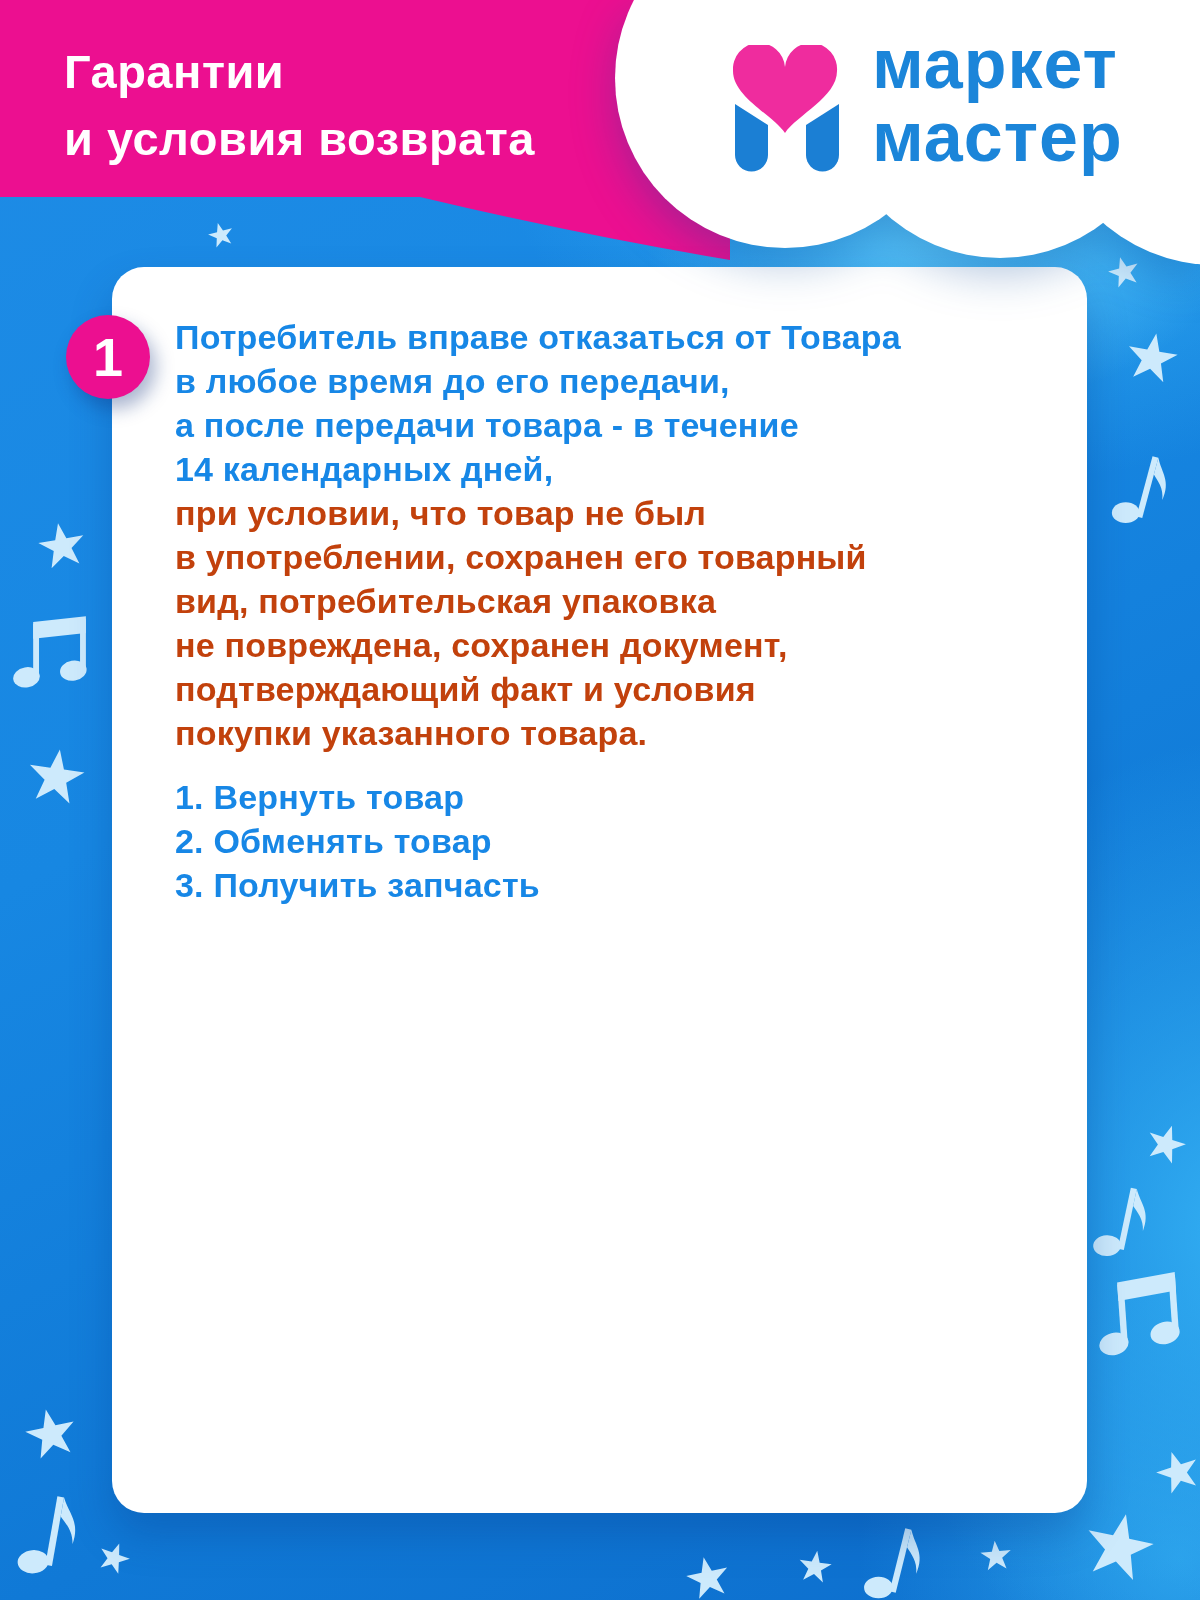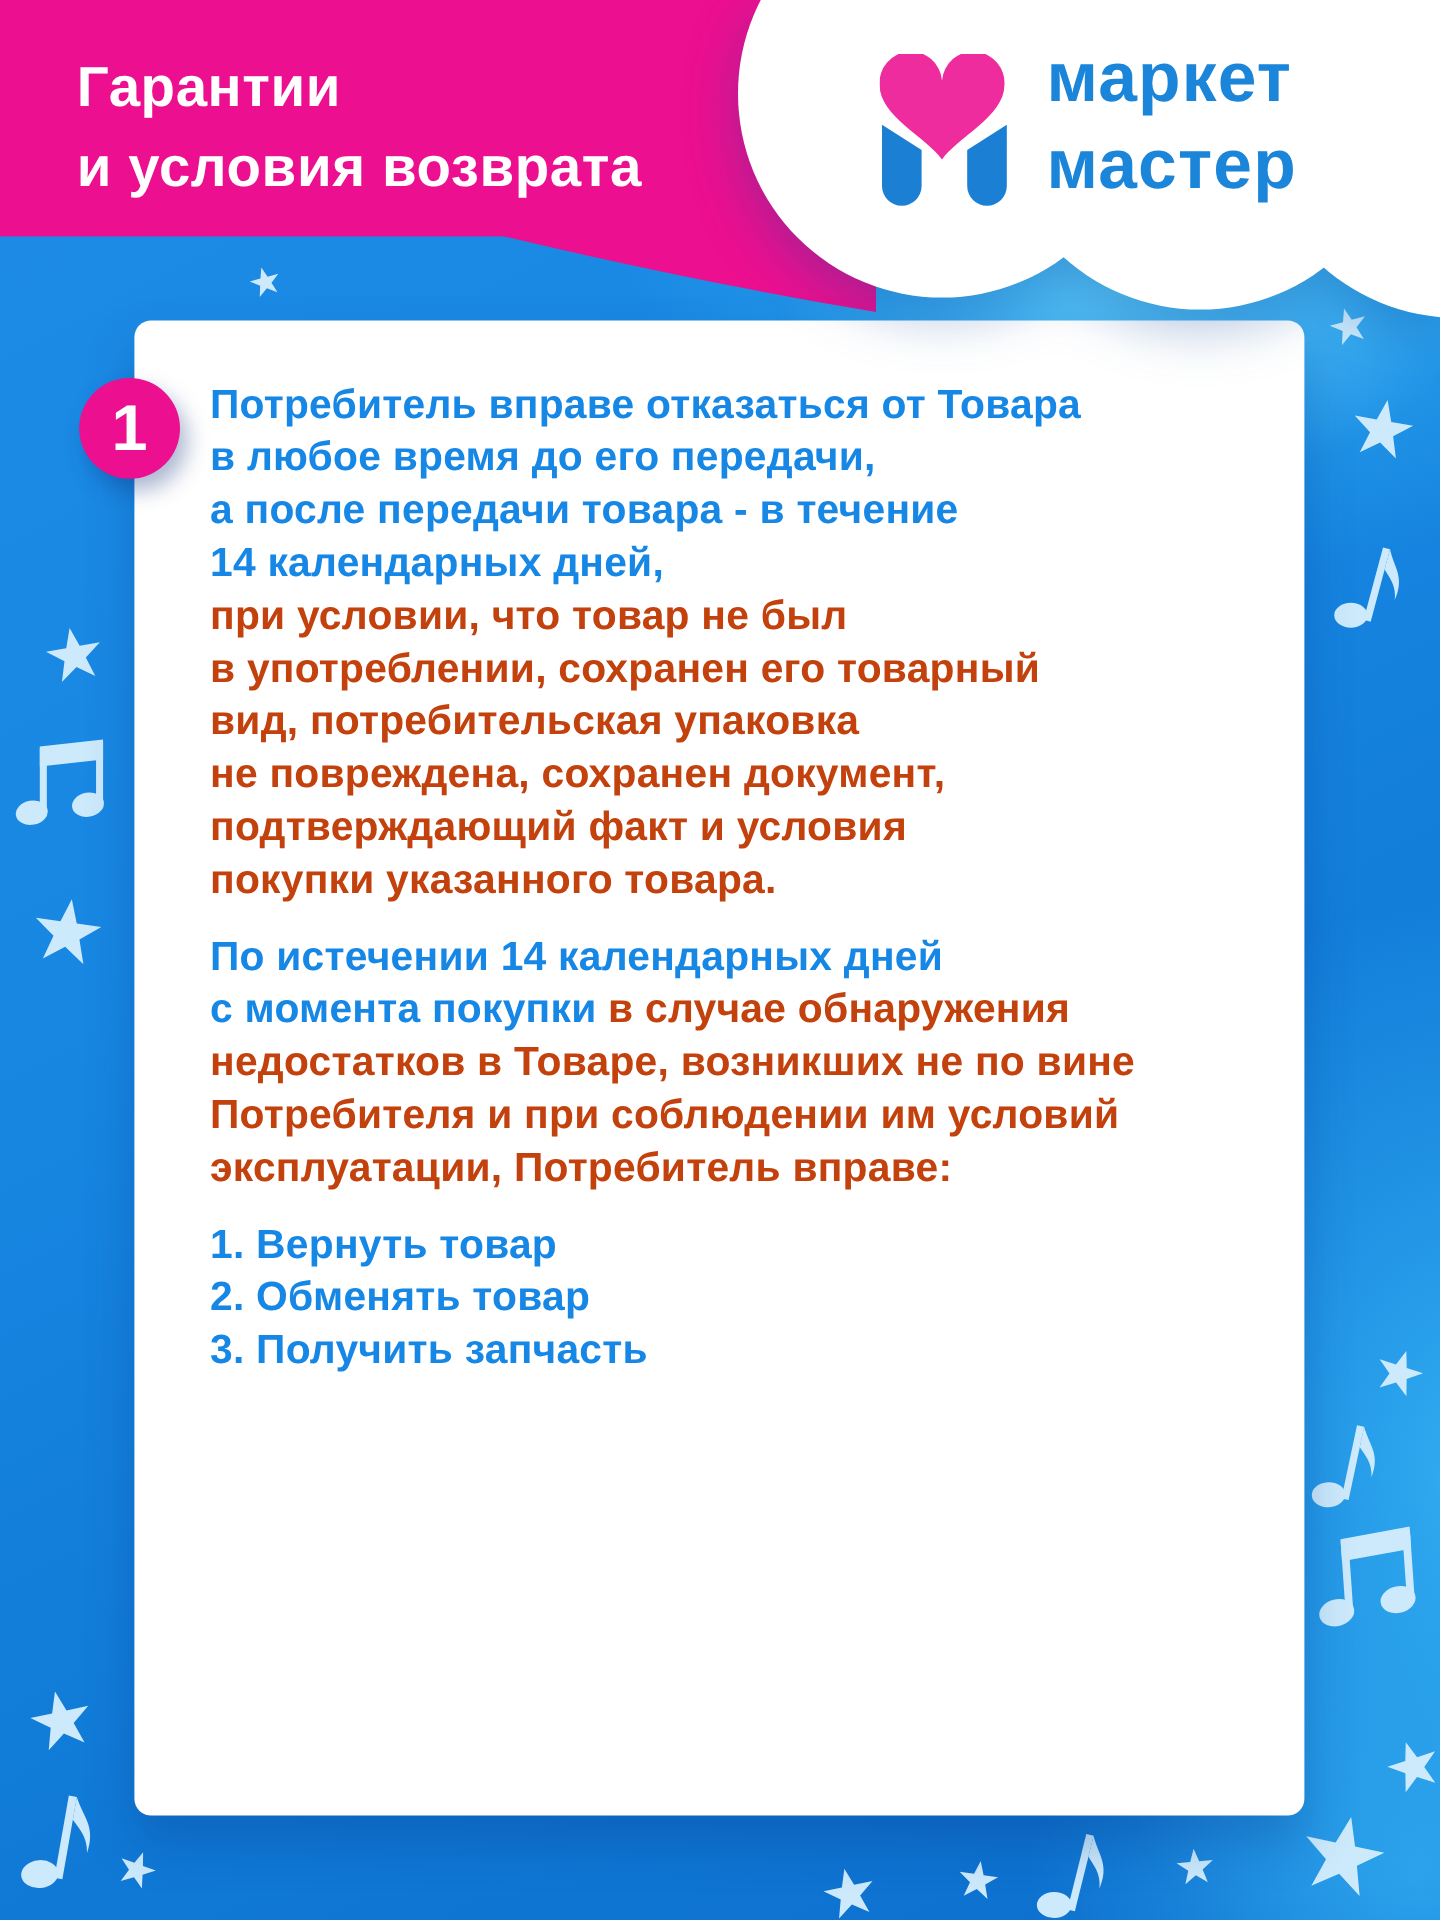--- a/index.html
+++ b/index.html
@@ -18,27 +18,27 @@
   .header{left:0;top:0;width:1028px;height:197px;background:#ec0f90;z-index:2;}
   .page-title{
     position:absolute;left:64px;top:38px;color:#ffffff;
     font-size:47px;font-weight:700;line-height:67px;white-space:pre-line;letter-spacing:.5px;
   }
   .pink-wedge{left:400px;top:120px;z-index:2;}
   .cloud{left:540px;top:0;z-index:3;filter:drop-shadow(0 16px 22px rgba(8,70,150,.30));}
   .brand{z-index:4;}
   .brand-mark{left:733px;top:45px;width:108px;height:130px;}
   .brand-wordmark{
-    left:872px;top:28px;color:#1b85d9;font-size:58px;font-weight:700;
+    left:872px;top:28px;color:#1b85d9;font-size:70px;font-weight:700;
     line-height:73px;letter-spacing:1px;white-space:pre-line;
   }
   
   .card{
     left:112px;top:267px;width:975px;height:1246px;background:#ffffff;
-    border-radius:14px;z-index:2;box-shadow:0 22px 40px rgba(6,58,140,.30);
+    border-radius:32px;z-index:2;box-shadow:0 22px 40px rgba(6,58,140,.30);
     box-sizing:border-box;padding:48px 40px 0 63px;
   }
   .badge{
     left:66px;top:315px;width:84px;height:84px;border-radius:50%;
     background:#ec0f90;z-index:3;box-shadow:6px 10px 18px rgba(15,45,120,.35);
     color:#ffffff;font-size:54px;font-weight:700;text-align:center;line-height:84px;
   }
   .card p{margin:0;font-size:34px;line-height:44px;font-weight:700;white-space:pre-line;letter-spacing:.2px;}
   .blue{color:#1787e6;}
   .navy{color:#c2410c;}
@@ -113,25 +113,20 @@
 в любое время до его передачи,
 а после передачи товара - в течение
 14 календарных дней,
 </span><span class="navy">при условии, что товар не был
 в употреблении, сохранен его товарный
 вид, потребительская упаковка
 не повреждена, сохранен документ,
 подтверждающий факт и условия
 покупки указанного товара.</span></p>
 
-  <p class="para2"><span class="blue">По истечении 14 календарных дней
-с момента покупки </span><span class="navy">в случае обнаружения
-недостатков в Товаре, возникших не по вине
-Потребителя и при соблюдении им условий
-эксплуатации, Потребитель вправе:</span></p>
 
   <p class="rights-list blue">1. Вернуть товар
 2. Обменять товар
 3. Получить запчасть</p>
 
 </div>
 
 <div id="decorations">
     <div class="deco" style="left: 208px; top: 222px; width: 26px; height: 26px; transform: rotate(-15deg);">
       <svg viewBox="0 0 100 100">

